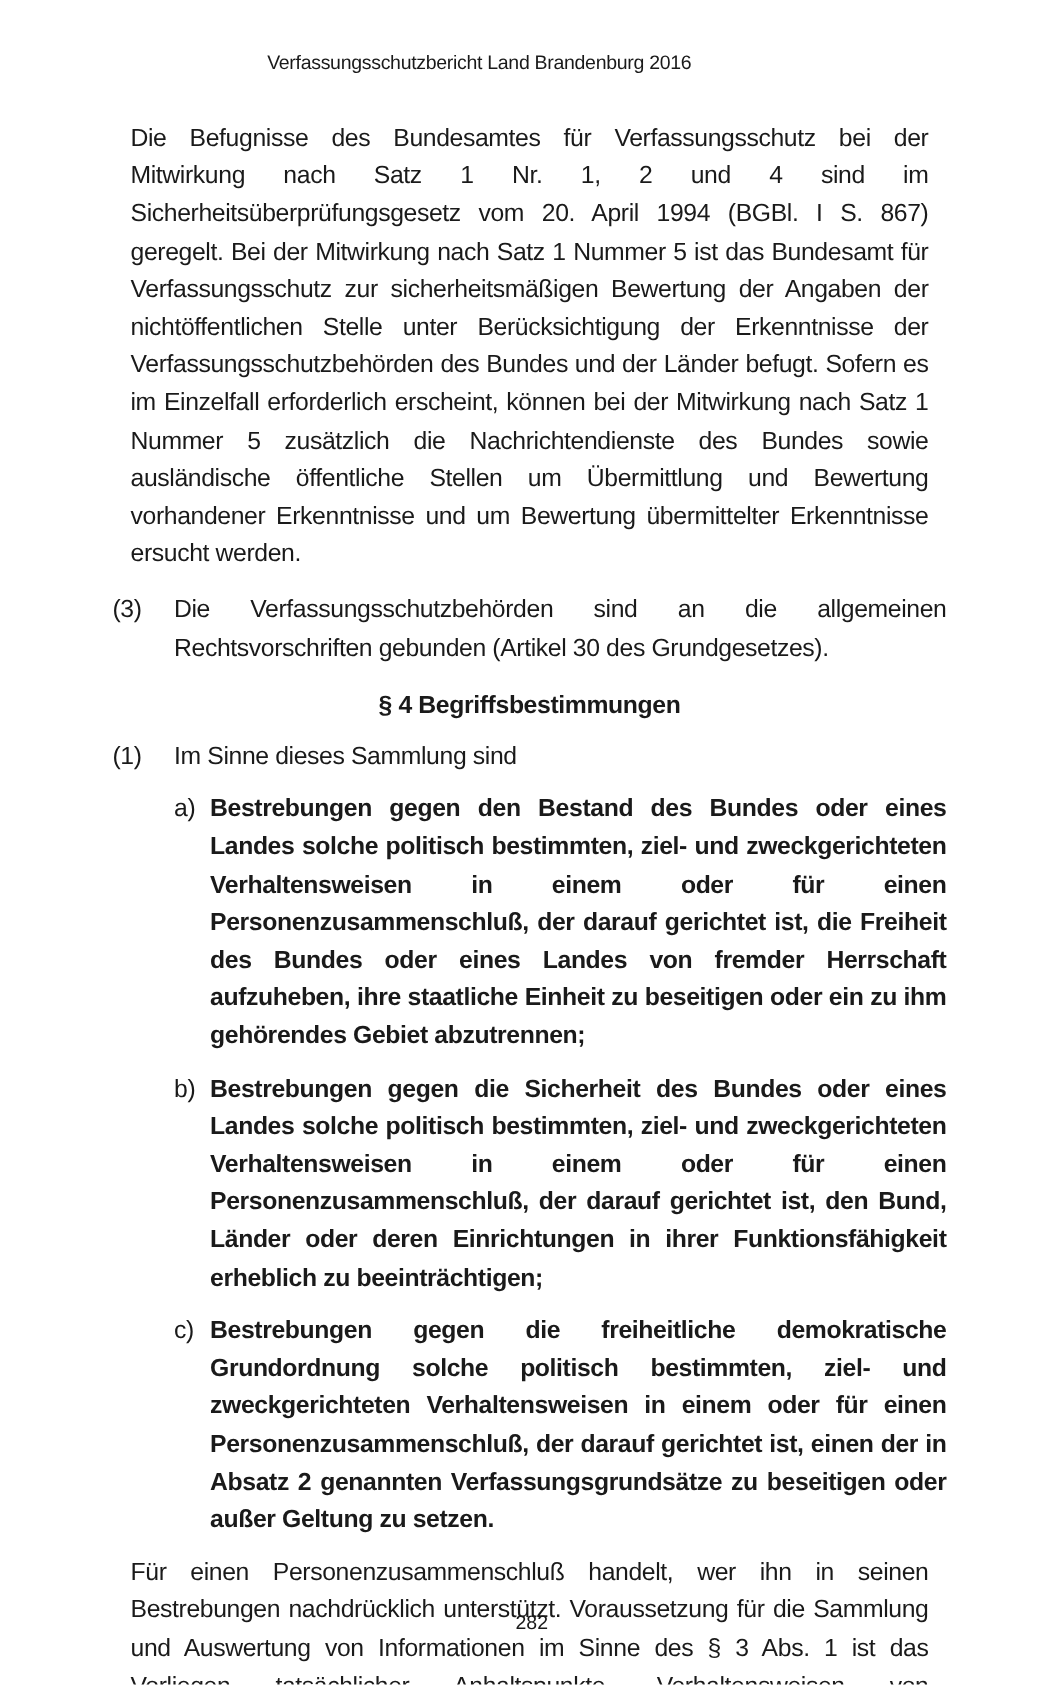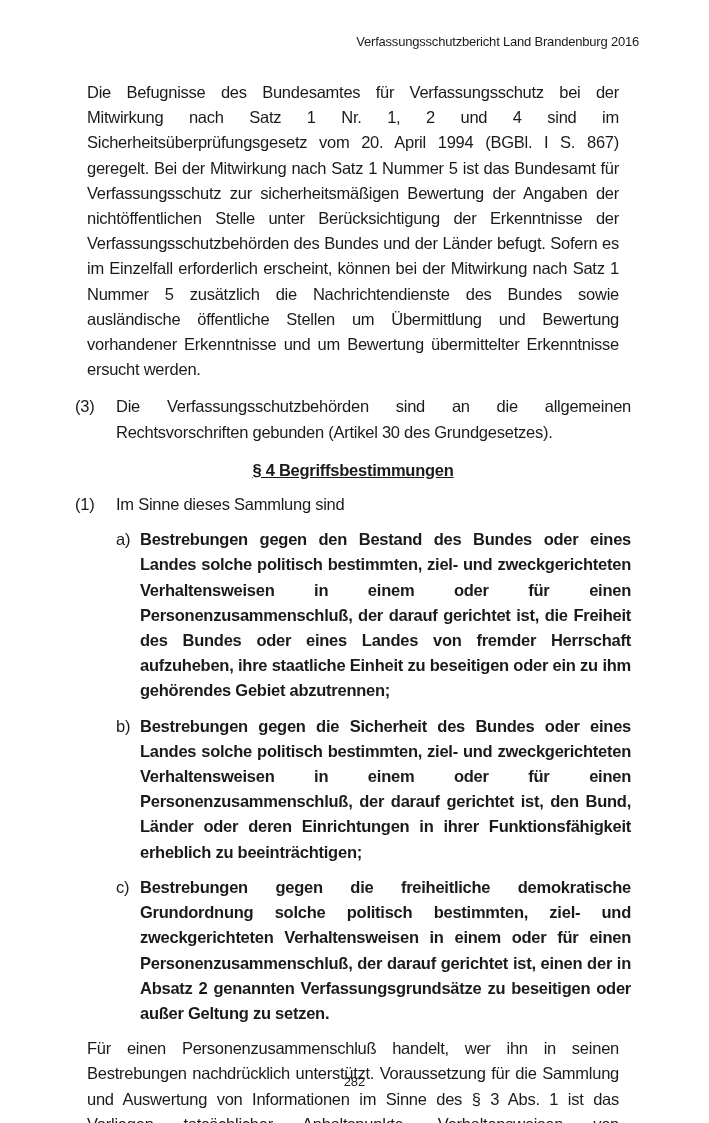--- a/index.html
+++ b/index.html
@@ -1,27 +1,27 @@
 <!DOCTYPE html>
 <html><head>
 <meta charset="utf-8">
 <style>
   html, body { margin: 0; padding: 0; background: #ffffff; }
   body { width: 709px; height: 1123px; position: relative; overflow: hidden;
          font-family: "Liberation Sans", sans-serif; color: #1a1a1a; }
-  .header { position: absolute; top: 34px; left: 0; width: 639px; text-align: right;
+  .header { position: absolute; top: 34px; left: 0; width: 639px; text-align: center;
             font-size: 13px; letter-spacing: -0.2px; }
   .content { position: absolute; top: 68px; left: 75px; width: 556px;
              font-size: 16.5px; line-height: 25.2px; letter-spacing: -0.25px; }
   .para { text-align: justify; margin: 12px; }
   .para-gap { margin-top: 5px; }
   .num-item { display: flex; margin: 0; }
   .num-label { width: 41px; flex: none; }
   .num-text { flex: 1; text-align: justify; }
-  .heading { text-align: center; font-weight: bold; margin: 13px 0 9px 0; text-decoration: underline; }
+  .heading { text-align: center; font-weight: bold; margin: 13px 0 9px 0; }
   .sub-item { display: flex; margin-left: 41px; margin-top: 10px; }
   .sub-label { width: 24px; flex: none; }
   .sub-text { flex: 1; text-align: justify; font-weight: bold; }
   .footer { position: absolute; top: 1074px; left: 0; width: 709px; text-align: center;
             font-size: 13px; }
 </style>
 </head>
 <body>
 
 <div class="header">Verfassungsschutzbericht Land Brandenburg 2016</div>

